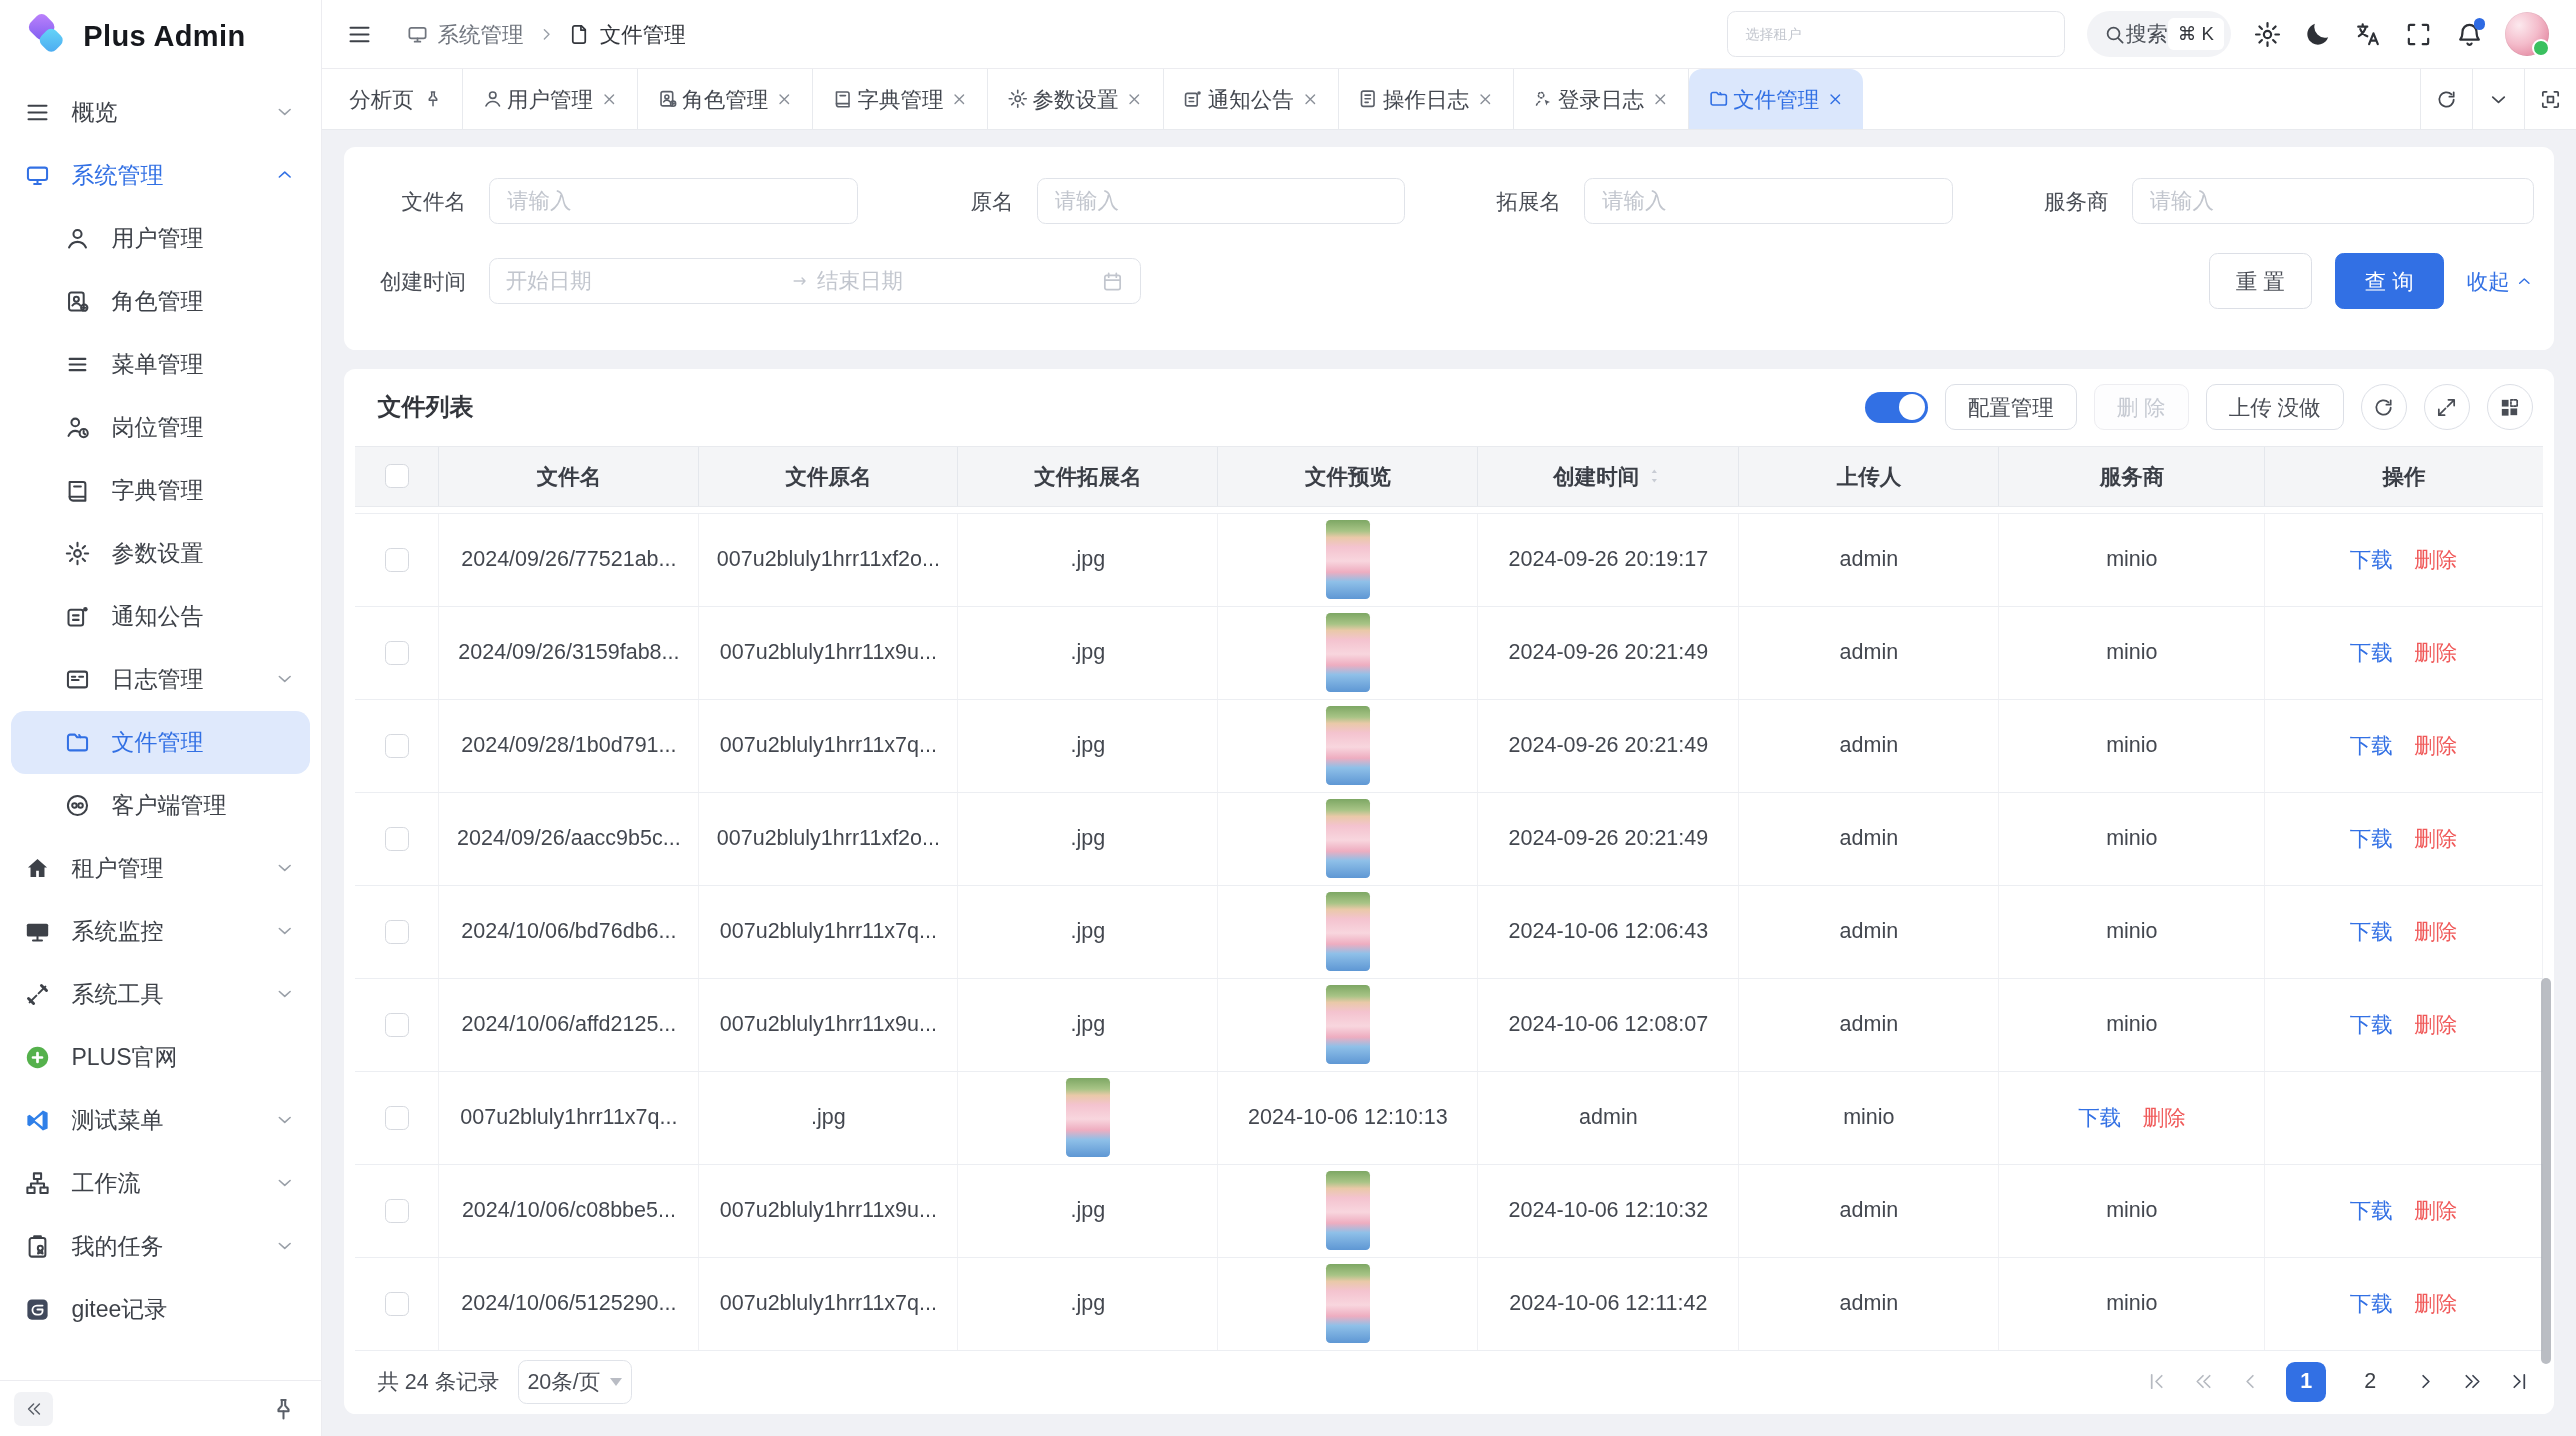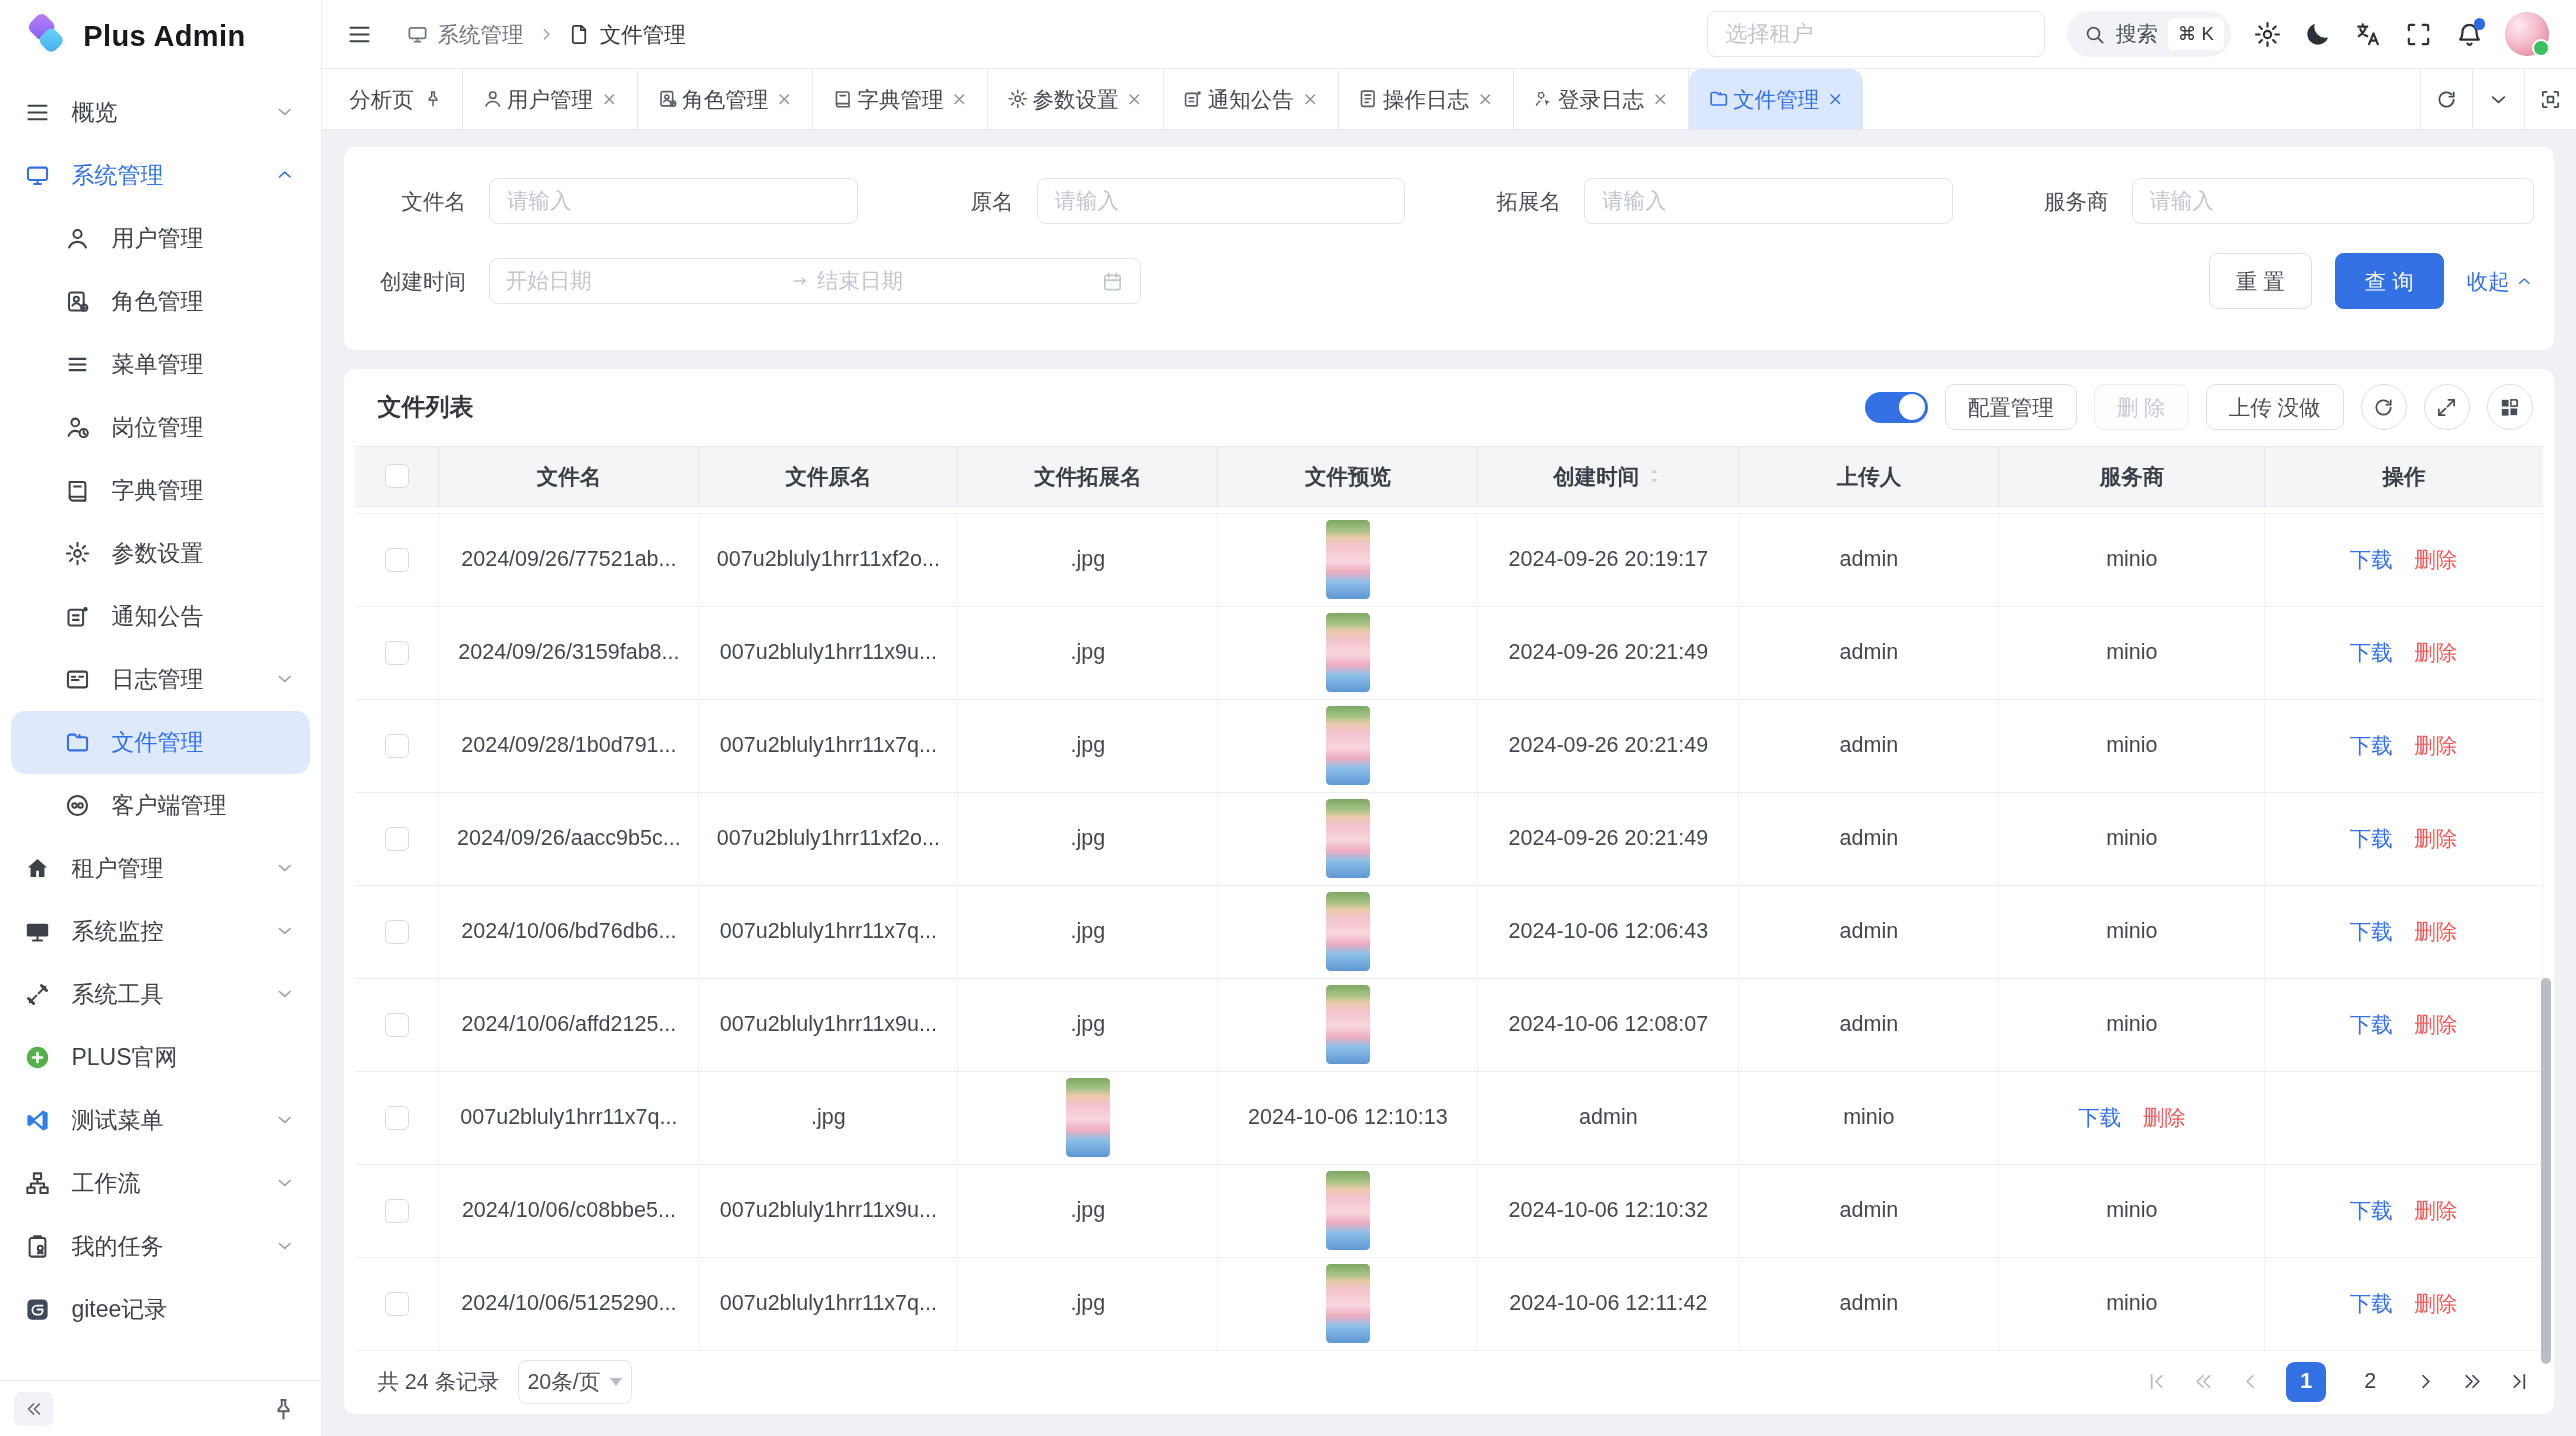--- a/index.html
+++ b/index.html
@@ -27,23 +27,23 @@
 .pin-btn{width:27px;height:27px;color:#5a5f68;margin-right:10px}
 
 .header{position:absolute;left:322px;top:0;right:0;height:69px;background:#fff;border-bottom:0.7px solid #ececf0;display:flex;align-items:center}
 .hamburger{width:27px;height:27px;margin-left:24px;color:#3d4148}
 .breadcrumb{display:flex;align-items:center;gap:13px;margin-left:33px;font-size:21.5px;color:#70757e}
 .crumb{display:flex;align-items:center;gap:8.6px}
 .crumb .ic{width:23px;height:23px}
 .crumb.current{color:#33363c}
 .crumb-sep{width:18.6px;height:18.6px;color:#9aa0a8}
 .header-right{margin-left:auto;display:flex;align-items:center;gap:21.5px;padding-right:27px}
-.tenant-input{width:338px;height:46px;border:0.7px solid #e3e5ea;border-radius:8.6px;font-size:22px;padding:16px 17px;color:#c2410c;outline:none}
+.tenant-input{width:338px;height:46px;border:0.7px solid #e3e5ea;border-radius:8.6px;font-size:14px;padding:16px 17px;color:#c2410c;outline:none}
 .tenant-input::placeholder{color:#c2c6ce}
-.search-pill{height:46px;background:#f2f3f6;border-radius:23px;display:flex;align-items:center;padding:0 7.2px 0 15.7px;gap:10px;color:#4b5058;font-size:21px;cursor:pointer}
+.search-pill{height:46px;background:#f2f3f6;border-radius:23px;display:flex;align-items:center;padding:0 7.2px 0 15.7px;color:#4b5058;font-size:21px;cursor:pointer}
 .search-pill .ic{width:23px;height:23px;color:#4b5058}
 .kbd{background:#fff;border-radius:5.7px;padding:5px 10px;font-size:18.6px;color:#33363c;white-space:nowrap}
 .hicon{width:29px;height:29px;color:#2d3036;position:relative;cursor:pointer}
 .hicon .dot{position:absolute;top:-1.4px;right:-1.4px;width:11.4px;height:11.4px;border-radius:50%;background:#2e6ae3}
 .avatar{width:44px;height:44px;border-radius:50%;position:relative;cursor:pointer;background:radial-gradient(circle at 32% 30%,#fce9ee,#f4bccb 45%,#e897ad 72%,#d97f9a);box-shadow:inset 0 0 0 0.7px rgba(0,0,0,.06)}
 .avatar::after{content:"";position:absolute;right:-1.4px;bottom:-1.4px;width:14.3px;height:14.3px;border-radius:50%;background:#3ac05f;border:2.9px solid #fff}
 
 .tabbar{position:absolute;left:322px;top:69px;right:0;height:61px;background:#fff;border-bottom:0.7px solid #e8eaee;display:flex;align-items:stretch;padding-left:8.6px}
 .tab{display:flex;align-items:center;gap:4px;padding:0 18.6px;border-right:0.7px solid #e8eaee;font-size:21.5px;color:#43474f;cursor:pointer;white-space:nowrap}
 .tab .t-icon{width:21.5px;height:21.5px;color:#5a5f68}

